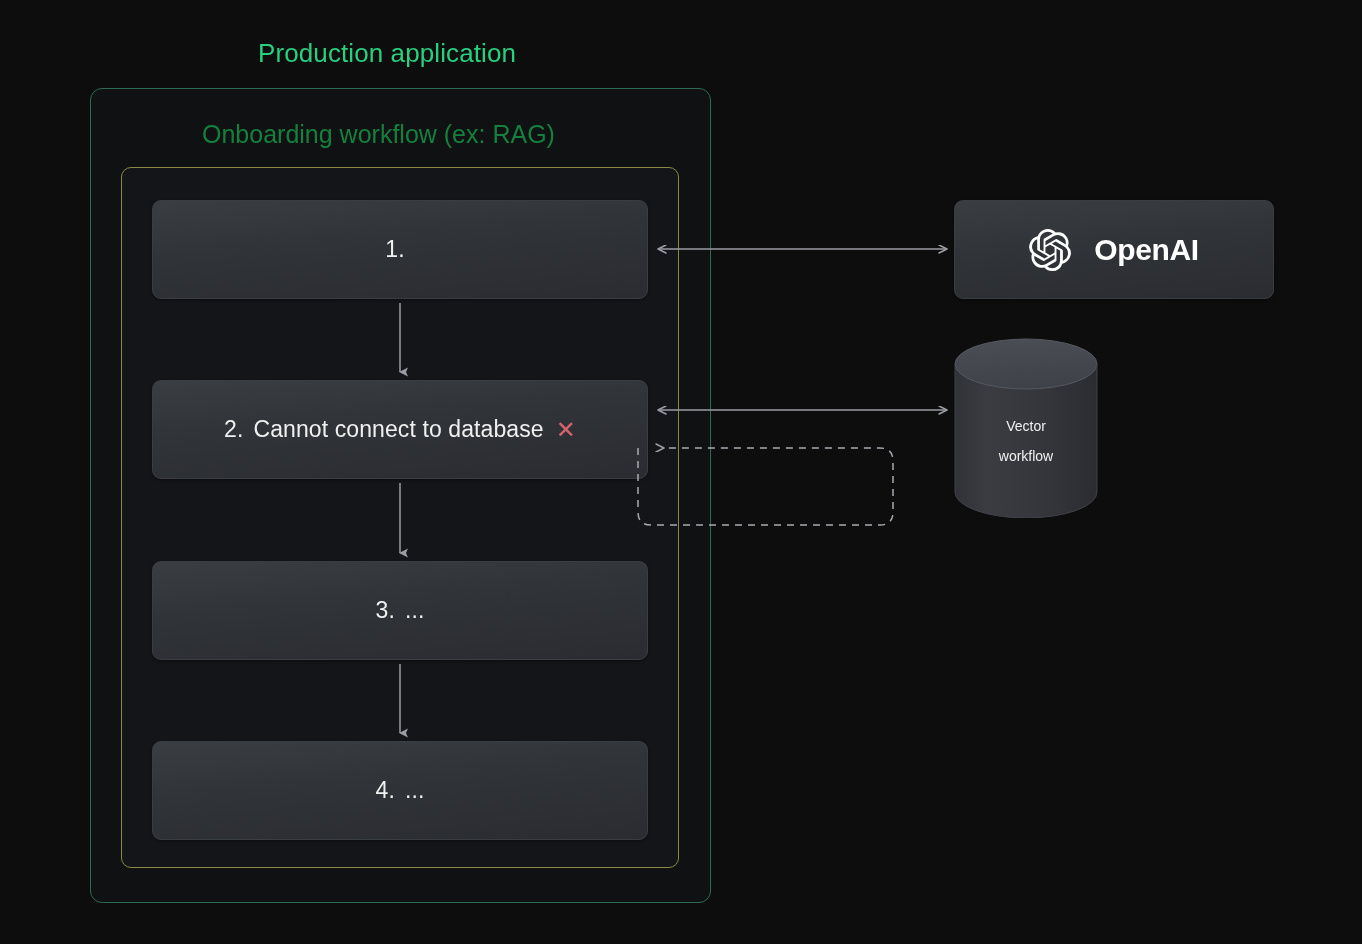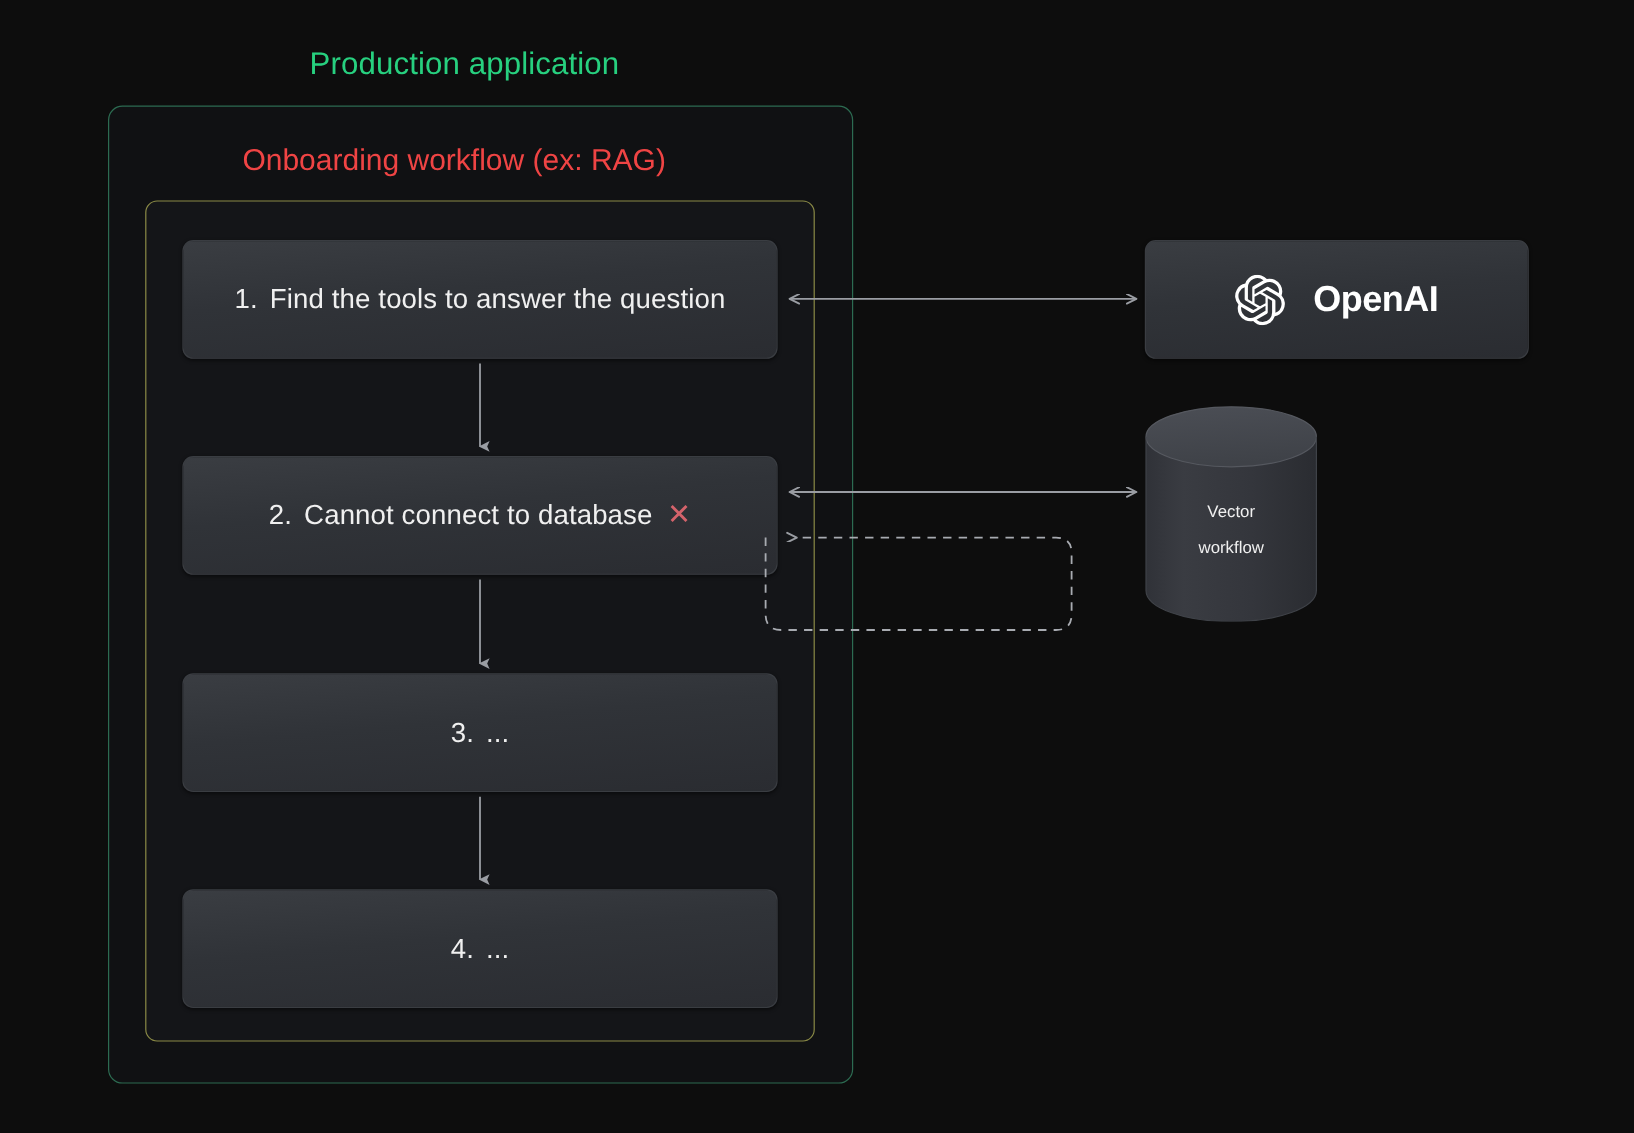--- a/index.html
+++ b/index.html
@@ -43,21 +43,21 @@
     box-sizing: border-box;
     background: #101113;
   }
 
   
   .flow-label {
     position: absolute;
     left: 202px;
     top: 120px;
     font-size: 25px;
-    color: #ef4444;
+    color: #15803d;
     white-space: nowrap;
     text-align: right;
   }
   .flow-box {
     position: absolute;
     left: 121px;
     top: 167px;
     width: 558px;
     height: 701px;
     border: 1.5px solid #8a8a46;
@@ -154,21 +154,20 @@
 <div id="canvas">
 
   <div class="prod-label">Production application</div>
   <div class="prod-box"></div>
 
   <div class="flow-label">Onboarding workflow (ex: RAG)</div>
   <div class="flow-box"></div>
 
   <div class="step step-1">
     <span class="num">1.</span>
-    <span>Find the tools to answer the question</span>
   </div>
 
   <div class="step step-2">
     <span class="num">2.</span>
     <span>Cannot connect to database</span>
     <span class="xmark">✕</span>
   </div>
 
   <div class="step step-3">
     <span class="num">3.</span>

